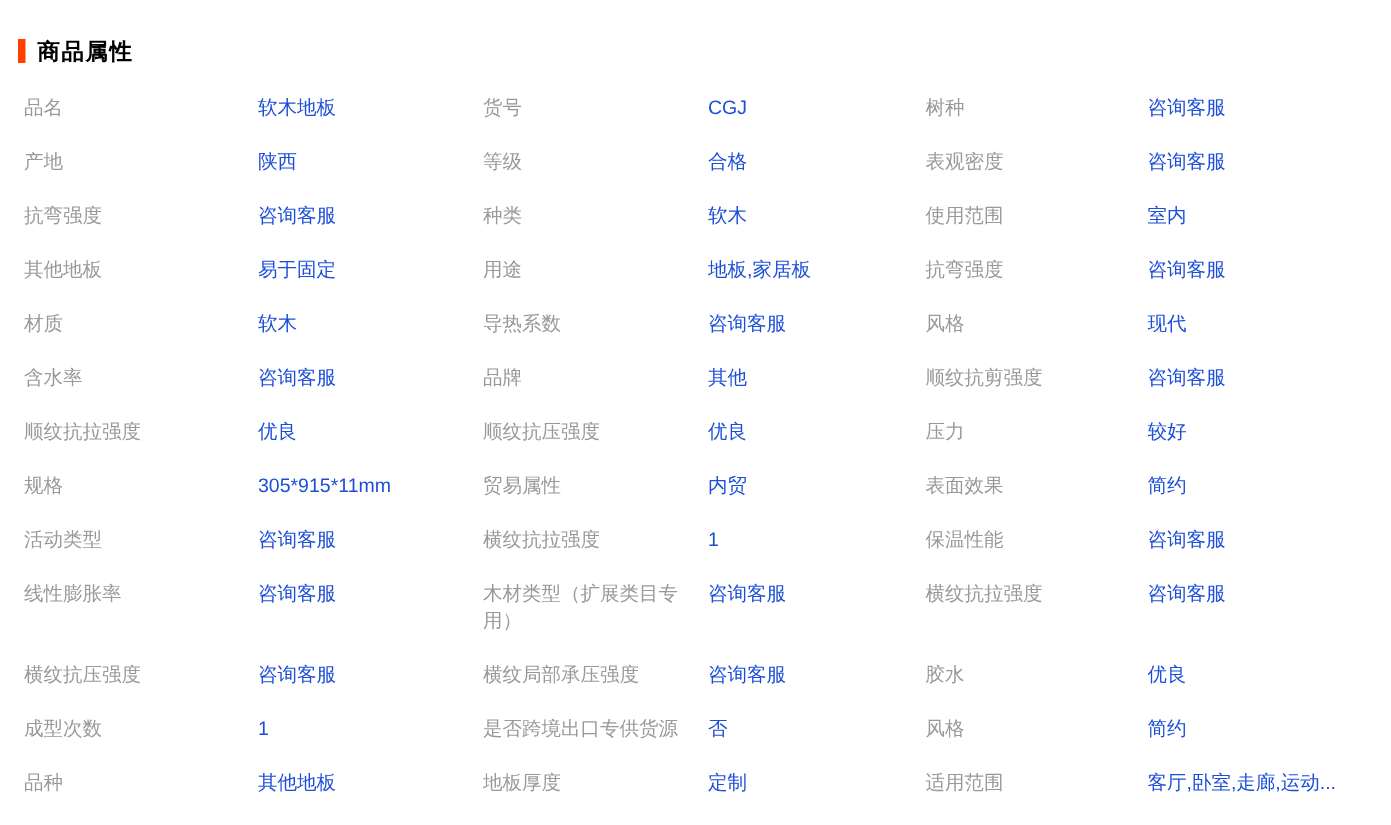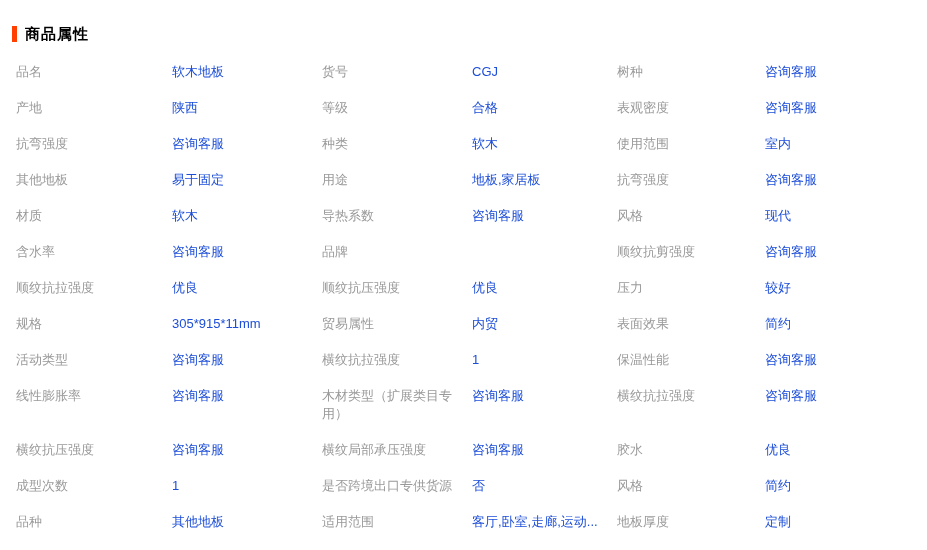--- a/index.html
+++ b/index.html
@@ -123,20 +123,21 @@
     <div class="cell">
       <span class="label">风格</span>
       <span class="value">现代</span>
     </div>
     <div class="cell">
       <span class="label">含水率</span>
       <span class="value">咨询客服</span>
     </div>
     <div class="cell">
       <span class="label">品牌</span>
+      <span class="value">其他</span>
     </div>
     <div class="cell">
       <span class="label">顺纹抗剪强度</span>
       <span class="value">咨询客服</span>
     </div>
     <div class="cell">
       <span class="label">顺纹抗拉强度</span>
       <span class="value">优良</span>
     </div>
     <div class="cell">
@@ -205,20 +206,20 @@
     </div>
     <div class="cell">
       <span class="label">风格</span>
       <span class="value">简约</span>
     </div>
     <div class="cell">
       <span class="label">品种</span>
       <span class="value">其他地板</span>
     </div>
     <div class="cell">
+      <span class="label">地板厚度</span>
+      <span class="value">定制</span>
+    </div>
+    <div class="cell">
       <span class="label">适用范围</span>
       <span class="value">客厅,卧室,走廊,运动...</span>
-    </div>
-    <div class="cell">
-      <span class="label">地板厚度</span>
-      <span class="value">定制</span>
     </div>
   </div>
 
 </body></html>

